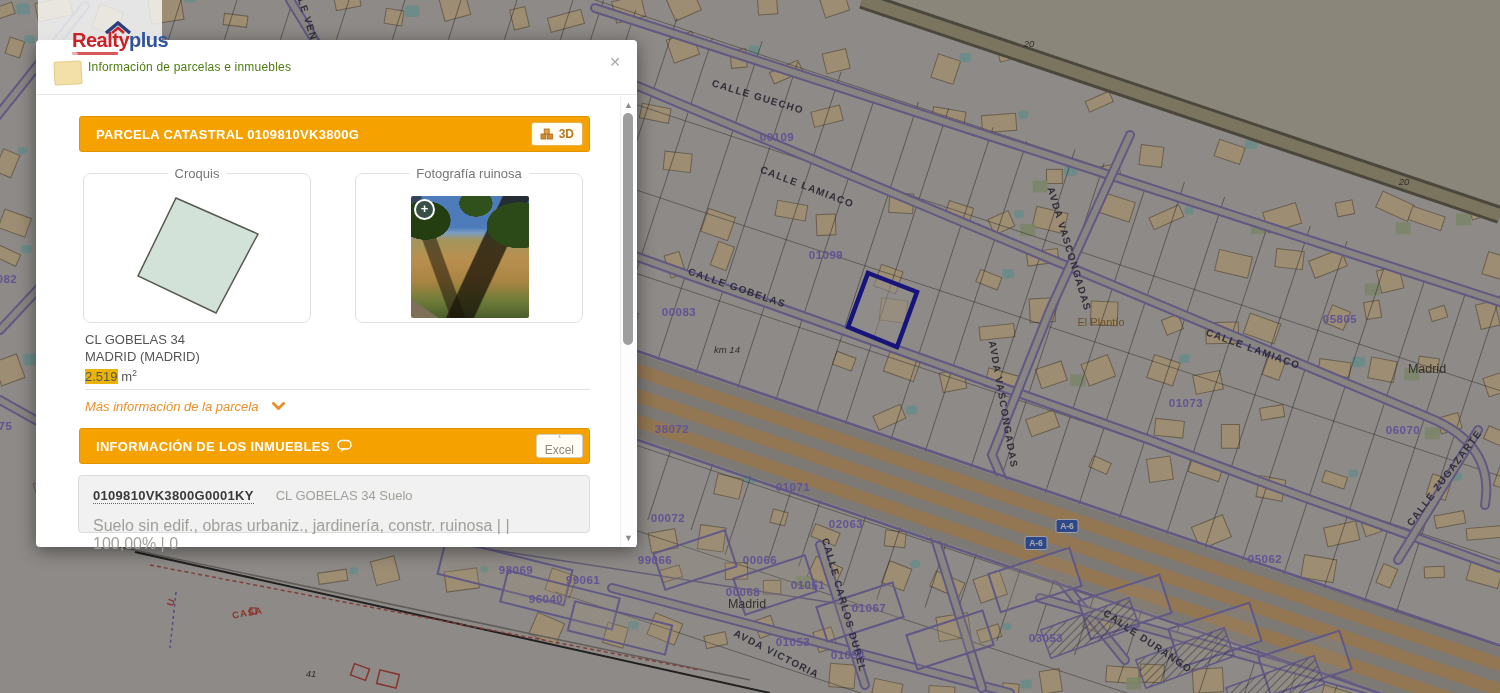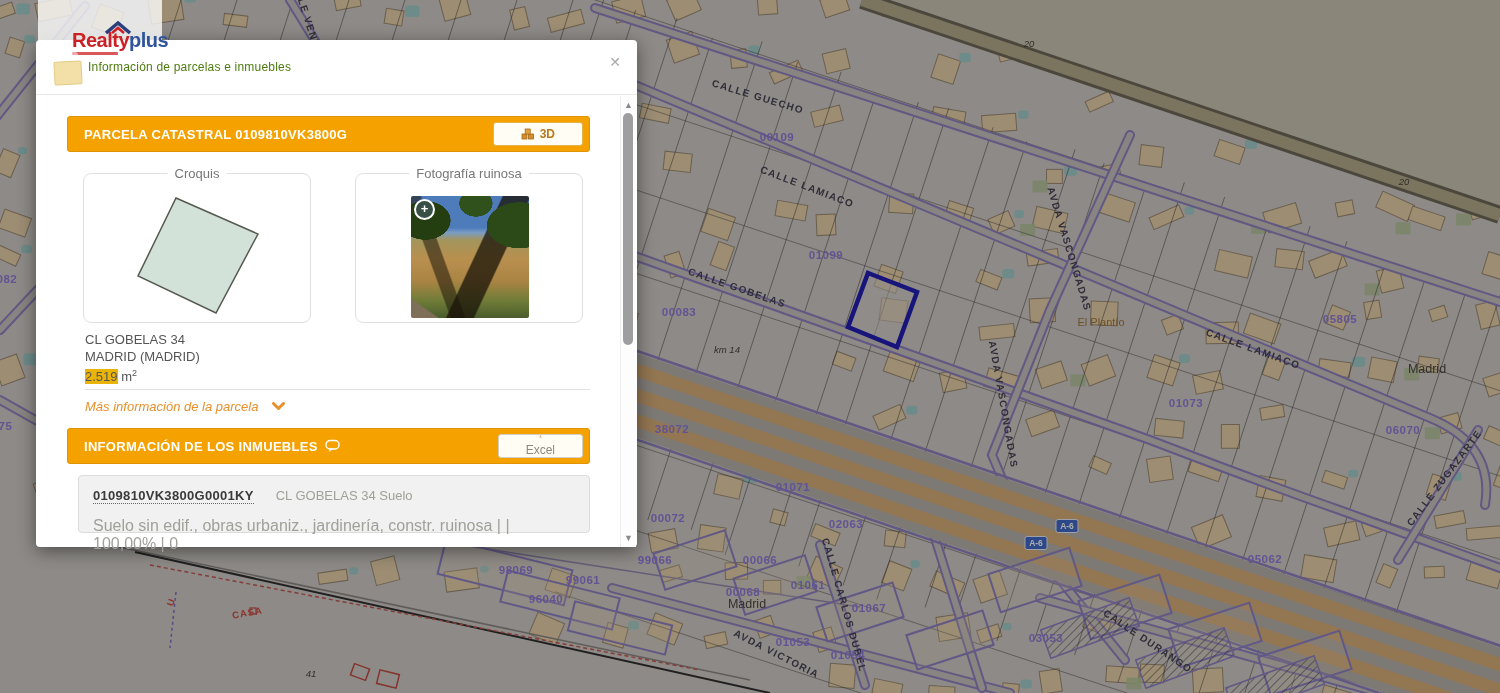--- a/index.html
+++ b/index.html
@@ -20,26 +20,26 @@
   #ghost-icons .sq{position:absolute;background:rgba(255,255,255,0.5);border-radius:3px;}
   #ghost-icons .doc{position:absolute;left:12px;top:9px;width:26px;height:22px;background:#f2e0a8;
      border:1px solid #e2cc85;transform:rotate(-3deg);border-radius:2px;}
   
   #modal{position:absolute;left:36px;top:40px;width:601px;height:507px;background:#fff;
      border-radius:4px;box-shadow:0 4px 18px rgba(0,0,0,0.45);z-index:20;}
   #modal-header{height:55px;display:flex;align-items:center;padding-left:52px;
      border-bottom:1px solid #e8e8e8;box-sizing:border-box;}
   #modal-title{font-size:12px;color:#4d7c0f;letter-spacing:.2px;}
   #modal-close{position:absolute;top:14px;right:16px;font-size:14px;color:#a9a9a9;cursor:pointer;font-weight:bold;}
-  .bar{position:relative;margin:0 47px 0 31px;height:36px;background:var(--accent);
+  .bar{position:relative;margin:0 47px 0 43px;height:36px;background:var(--accent);
      border:1px solid var(--accent_dark);border-radius:3px;box-sizing:border-box;
      display:flex;align-items:center;padding-left:16px;}
   .bar .bar-title{color:#fff;font-weight:bold;font-size:13px;letter-spacing:.3px;display:flex;align-items:center;gap:7px;}
   .bar-btn{position:absolute;right:6px;top:5px;bottom:5px;display:flex;align-items:center;gap:5px;
-     background:#fffdf4;border-radius:3px;padding:0 27px;font-size:12px;cursor:pointer;}
+     background:#fffdf4;border-radius:3px;padding:0 8px;font-size:12px;cursor:pointer;}
   .btn-3d{border:1px solid #e5b24b;color:#b5791f;font-weight:bold;}
   .btn-excel{border:1px solid #cfcfc6;color:#8a8a80;flex-direction:column;}
   #bar-parcel{margin-top:21px;}
   #panels{display:flex;gap:44px;margin:21px 0 0 47px;}
   .panel{position:relative;width:228px;height:150px;border:1px solid #e0e0e0;border-radius:8px;box-sizing:border-box;}
   .panel-legend{position:absolute;top:-8px;left:50%;transform:translateX(-50%);background:#fff;
      padding:0 7px;font-size:13px;color:#777;white-space:nowrap;}
   #photo{position:absolute;left:55px;top:22px;width:118px;height:122px;border-radius:2px;
     background:
       radial-gradient(42px 32px at 12% 20%, #243e12 0 60%, rgba(0,0,0,0) 61%),

